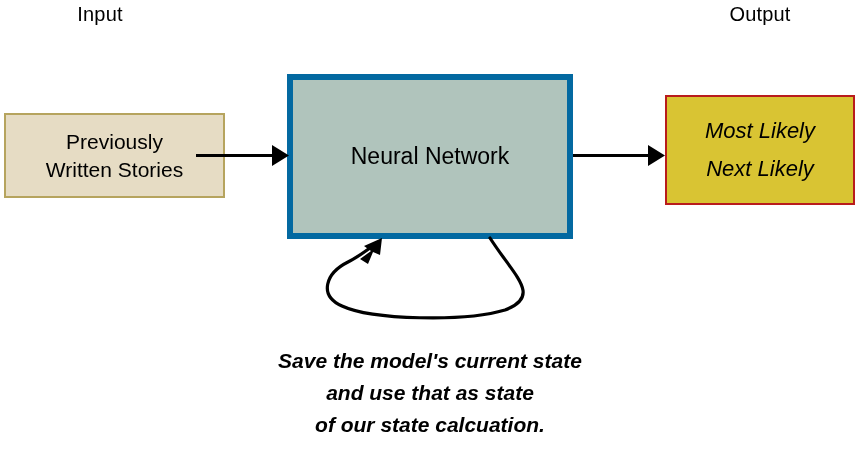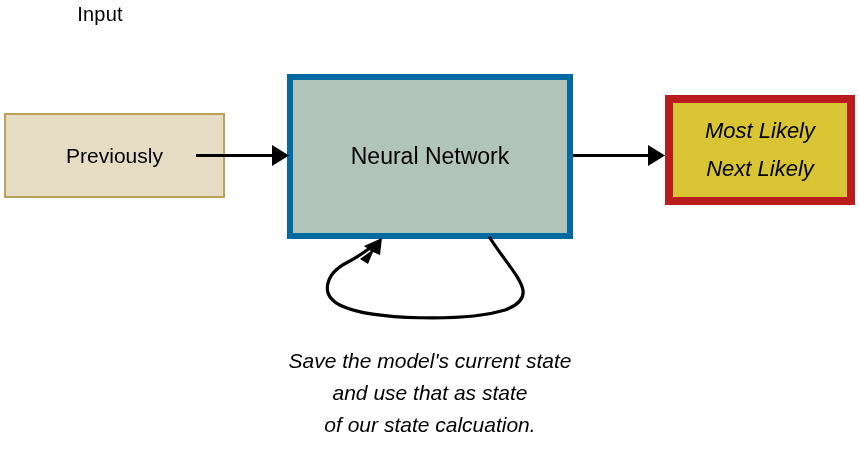--- a/index.html
+++ b/index.html
@@ -58,59 +58,61 @@
     left: 287px; top: 74px;
     width: 286px; height: 165px;
     background: #b0c4bc;
     border: 6px solid #0369a1;
     font-size: 23px;
   }
   #node-output {
     left: 665px; top: 95px;
     width: 190px; height: 110px;
     background: #d9c433;
-    border: 8px solid #b91c1c;
+    border: 2px solid #b91c1c;
     font-size: 22px;
     font-style: italic;
     line-height: 1.72;
   }
 
   #caption {
     position: absolute;
     left: 130px;
     top: 345px;
     width: 600px;
     text-align: center;
     font-family: "Liberation Sans", sans-serif;
     font-size: 21px;
     font-style: italic;
-    font-weight: normal;
+    font-weight: bold;
     color: #000000;
     line-height: 1.52;
   }
   #caption .line { display: block; white-space: nowrap; }
 
   svg.overlay {
     position: absolute;
     left: 0; top: 0;
     width: 860px; height: 458px;
     pointer-events: none;
   }
 </style>
 </head>
 <body>
 
 <div id="diagram">
 
   <div class="col-label" id="label-input">Input</div>
 
 
+  <div class="col-label" id="label-output">Output</div>
 
   <div class="node" id="node-input">
     <span class="line">Previously</span>
+    <span class="line">Written Stories</span>
   </div>
 
   <div class="node" id="node-model">
     <span class="line">Neural Network</span>
   </div>
 
   <div class="node" id="node-output">
     <span class="line">Most Likely</span>
     <span class="line">Next Likely</span>
   </div>

